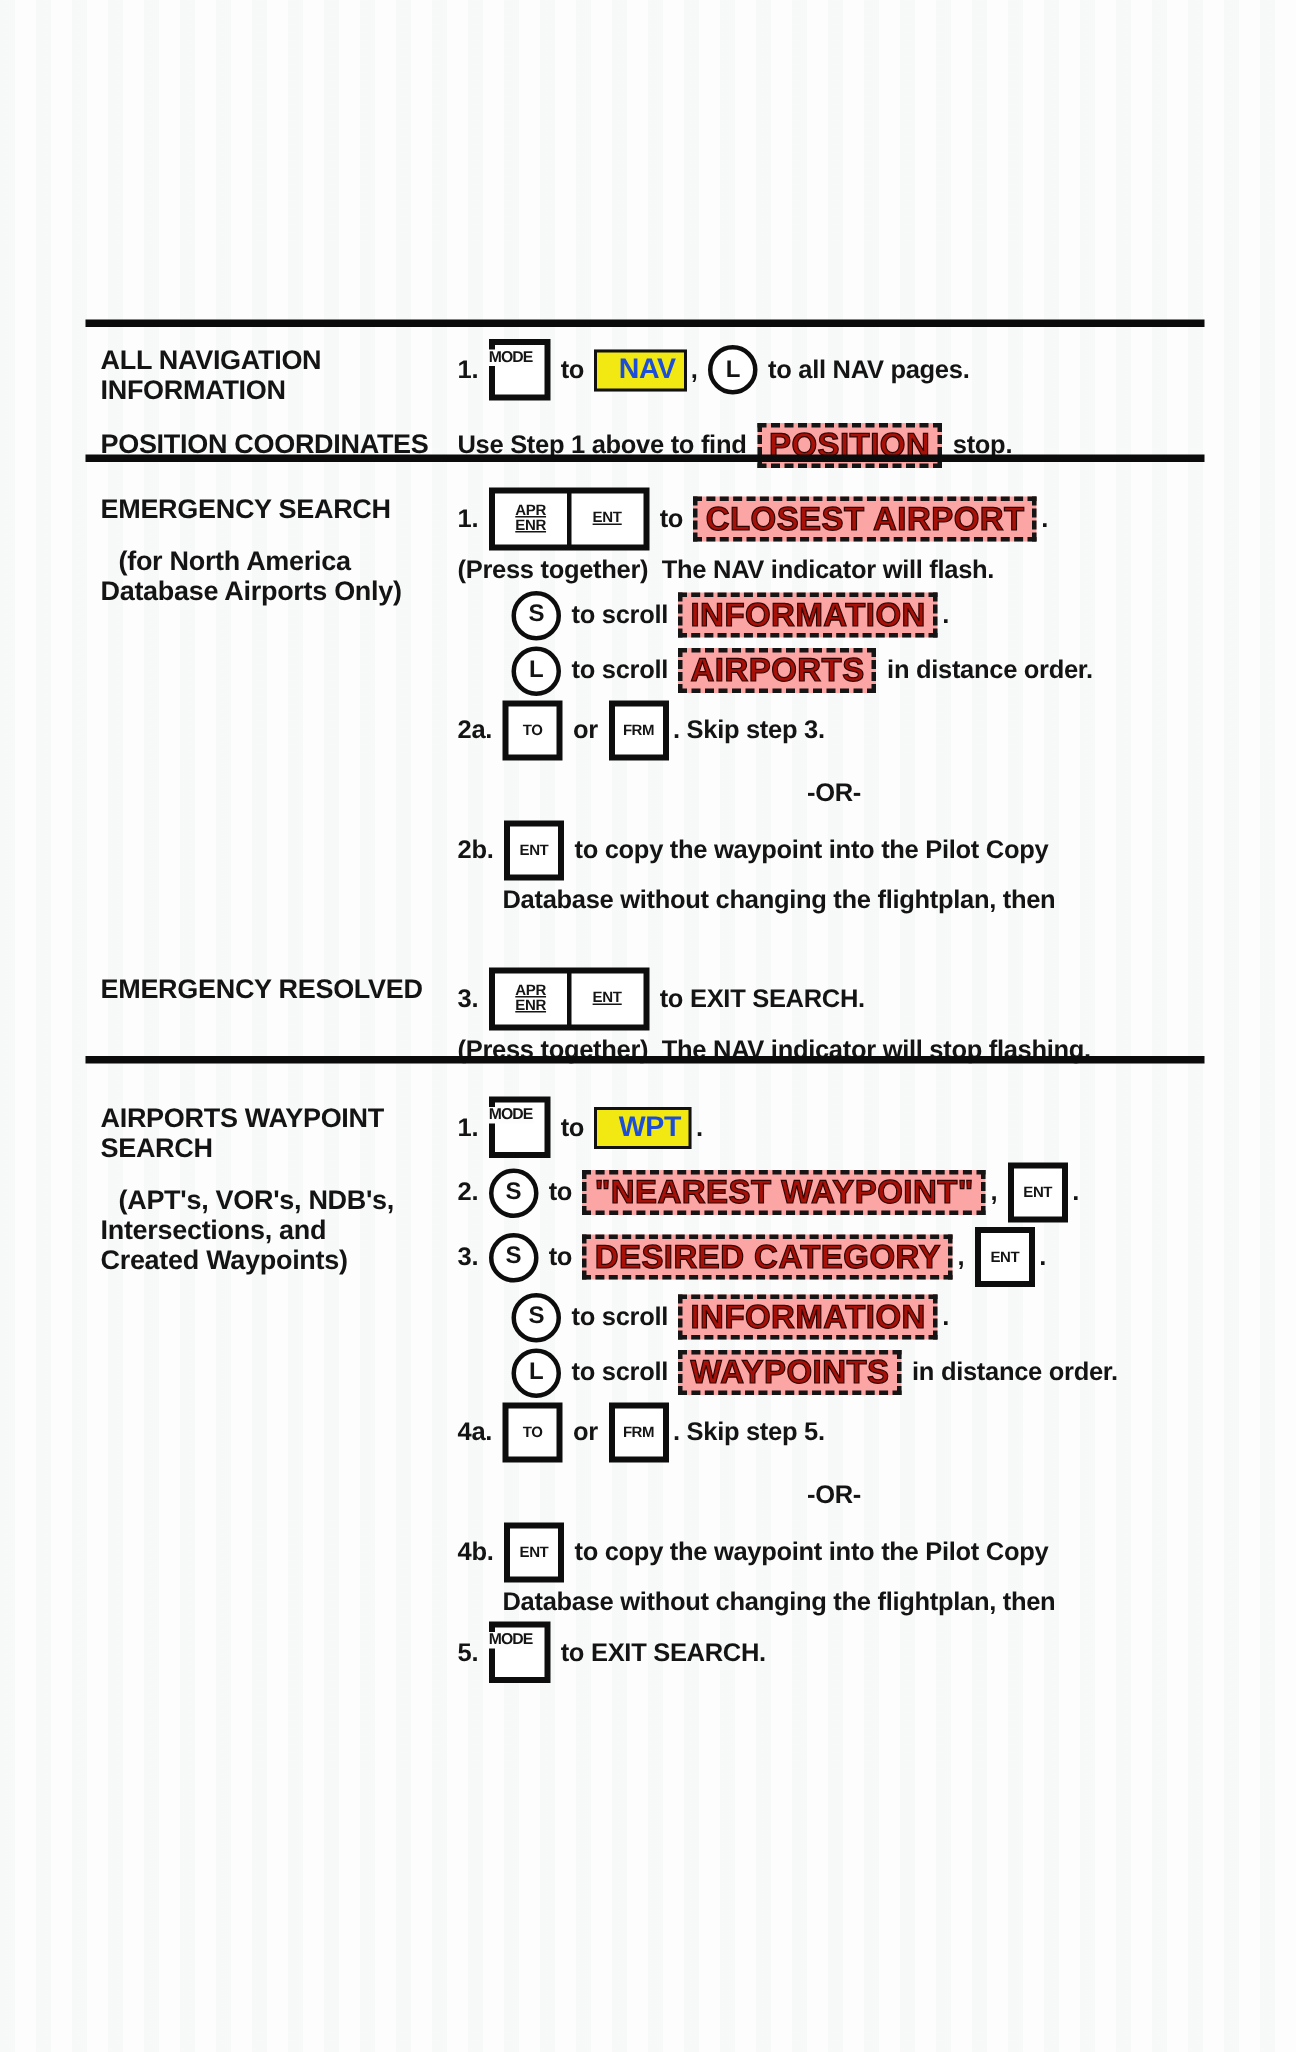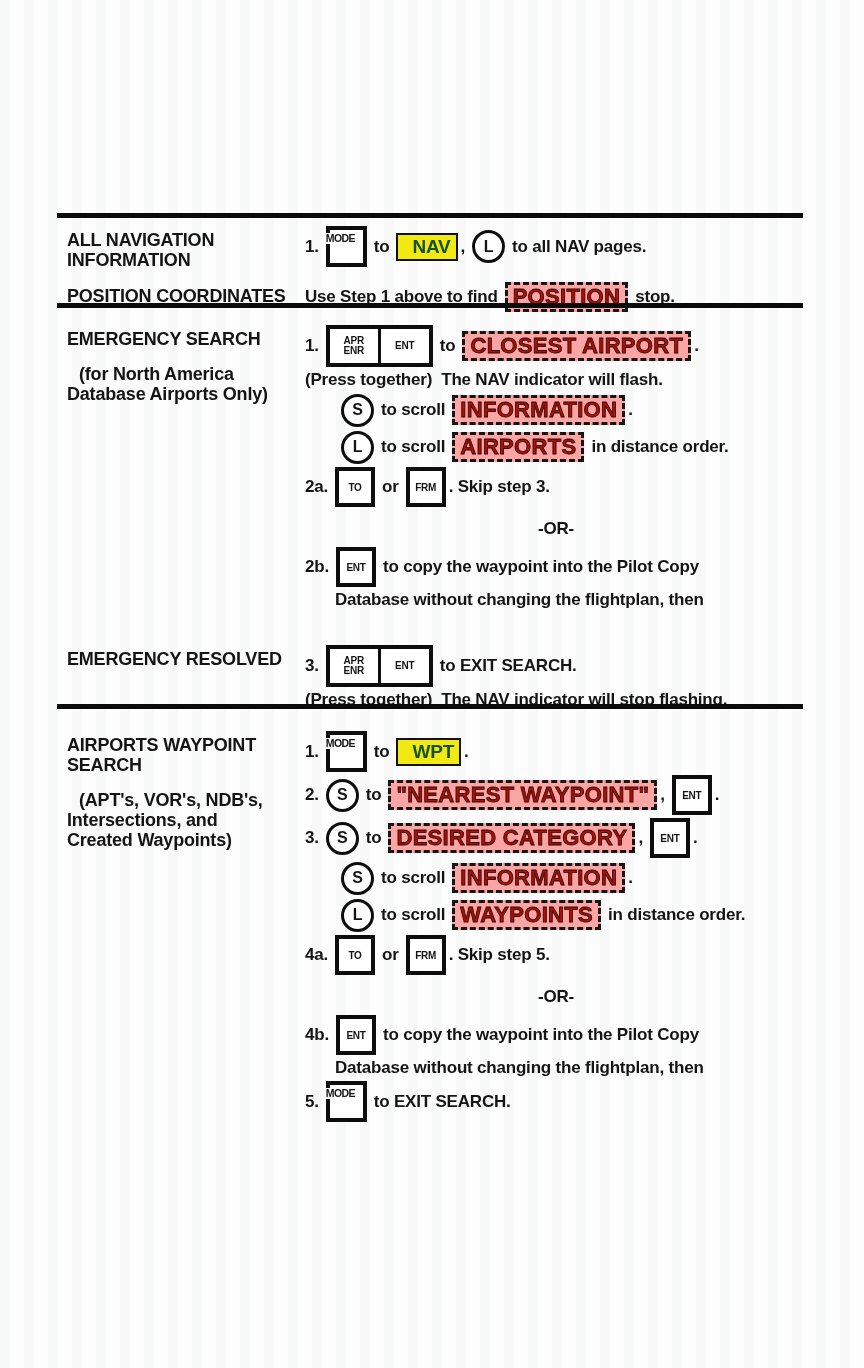--- a/index.html
+++ b/index.html
@@ -42,26 +42,26 @@
        width:32px;height:32px;border:4px solid #0d0d0d;background:#fff;
        font-size:10px;font-weight:bold;letter-spacing:-0.3px;}
   .key.mode{width:33px;height:33px;position:relative;}
   .key.mode span{position:absolute;top:3px;left:-5px;background:#fdfdfd;
        font-size:10.5px;font-weight:bold;letter-spacing:-0.6px;padding:0 1px;line-height:11px;}
 
   .circle{flex:0 0 auto;display:flex;align-items:center;justify-content:center;
        width:27px;height:27px;border:3.5px solid #0d0d0d;border-radius:50%;
        background:#fff;font-size:16px;font-weight:bold;}
 
-  .combo{flex:0 0 auto;display:inline-flex;gap:3px;background:#0d0d0d;padding:4px;}
+  .combo{flex:0 0 auto;display:inline-flex;gap:3px;background:#0d0d0d;padding:4px;text-decoration:underline;}
   .combo .cell{width:48px;height:34px;background:#fff;display:flex;flex-direction:column;
        align-items:center;justify-content:center;font-size:10px;font-weight:bold;line-height:10px;}
 
   .hl{flex:0 0 auto;font-weight:bold;padding:2px 5px;line-height:20px;}
-  .hl.yellow{background:#f2e913;border:2.5px solid #111;font-size:19px;color:#14532d;padding-left:14px;}
+  .hl.yellow{background:#f2e913;border:2.5px solid #111;font-size:19px;color:#1d4ed8;padding-left:14px;}
   .hl.red{background:#fca5a5;border:3px dashed #151515;font-size:22px;color:#a81008;
        -webkit-text-stroke:0.8px #2a0503;letter-spacing:0.3px;}
 </style>
 </head>
 <body>
 
 <div class="page">
   <div class="rule" id="rule1"></div>
   <section id="secA">
       <div class="row">

